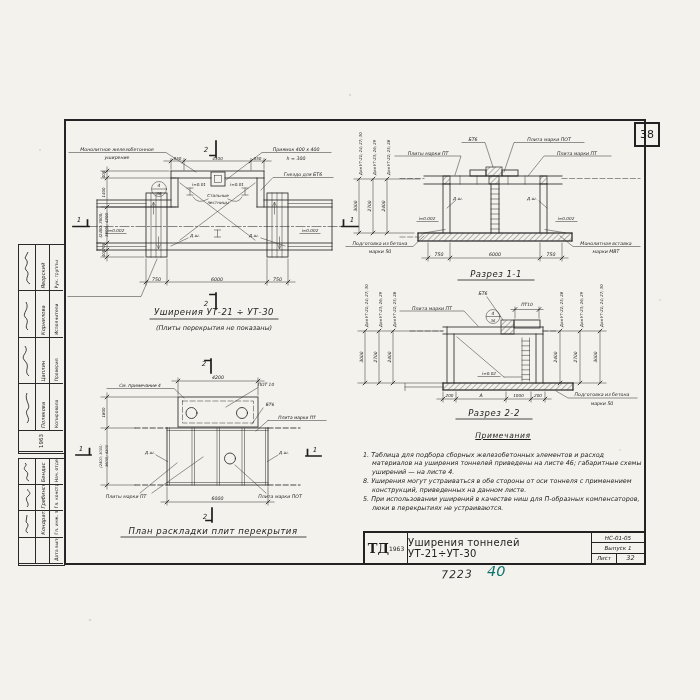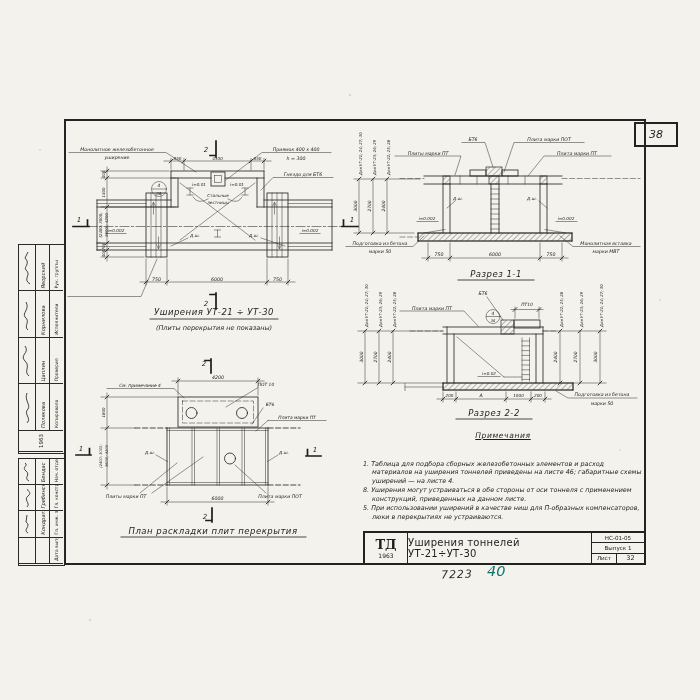--- a/index.html
+++ b/index.html
@@ -15,38 +15,38 @@
   .dsh{stroke-dasharray:5 2.6}
   .cl{stroke-dasharray:9 2.5 2 2.5;stroke-width:.55}
   .hat{fill:url(#h);stroke:#2b2b2b;stroke-width:.7}
   .mid{text-anchor:middle}
   .f36{font-size:3.6px}.f38{font-size:3.9px}.f4{font-size:4.2px}.f42{font-size:4.4px}
   .f45{font-size:4.7px}.f65{font-size:6.5px}.f7{font-size:7px}
   .f85{font-size:8.5px;letter-spacing:.5px}
   .notes{position:absolute;left:363px;top:431px;width:280px;font-size:6.4px;
          font-style:italic;line-height:1.32}
   .notes-title{text-align:center;text-decoration:underline;font-size:7.6px;
-         letter-spacing:.6px;margin-bottom:19px}
+         letter-spacing:.6px;margin-bottom:10px}
   .note-item{padding-left:9px;text-indent:-9px;margin-bottom:1px}
   .tb{position:absolute;left:363px;top:531px;width:283px;height:34px;
       border:2px solid #222;display:flex;box-sizing:border-box}
-  .tb-logo{width:42px;border-right:1.4px solid #222;display:flex;flex-direction:column;
+  .tb-logo{width:42px;border-right:1.4px solid #222;display:flex;flex-direction:row;
       align-items:center;justify-content:center}
   .tb-logo-t{font-family:"DejaVu Serif",serif;font-weight:bold;font-size:13px;line-height:1}
   .tb-logo-y{font-size:6px;margin-top:1px}
   .tb-title{flex:1;display:flex;align-items:center;justify-content:center;
       font-size:10px;letter-spacing:.3px}
   .tb-right{width:52px;border-left:1.4px solid #222;display:flex;flex-direction:column;
-      font-size:5.6px;}
+      font-size:5.6px;font-style:italic}
   .tb-r{flex:1;display:flex;align-items:center;justify-content:center;border-bottom:1px solid #222}
   .tb-r3{flex:1;display:flex}
   .tb-r3l{width:24px;border-right:1px solid #222;display:flex;align-items:center;justify-content:center}
   .tb-r3v{flex:1;display:flex;align-items:center;justify-content:center;font-size:6.5px}
-  .corner{position:absolute;left:634px;top:122px;width:44px;height:25px;border:2px solid #222;
-      display:flex;align-items:center;justify-content:center;font-size:11px;font-style:italic;box-sizing:border-box}
+  .corner{position:absolute;left:634px;top:122px;width:26px;height:25px;border:2px solid #222;
+      display:flex;align-items:center;justify-content:center;font-size:11px;box-sizing:border-box}
   .f-code{position:absolute;left:441px;top:568px;font-size:11px;font-style:italic;
       color:#2a2a2a;transform:rotate(-2deg);letter-spacing:1px}
   .f-page{position:absolute;left:487px;top:563px;font-size:14.5px;font-style:italic;color:#0f766e}
   .stamp{position:absolute;border:1.4px solid #2a2a2a;box-sizing:border-box;overflow:hidden}
   .stamp-rot{transform-origin:0 0;transform:rotate(-90deg) translateX(-100%);
       display:flex;flex-direction:row-reverse}
   .scell{flex:1;border-left:1px solid #2a2a2a;box-sizing:border-box;display:flex;
       flex-direction:column;height:100%;overflow:hidden}
   .ssig{height:16px;border-bottom:.7px solid #2a2a2a;display:flex;align-items:center;justify-content:center}
   .sname{height:13px;border-bottom:.7px solid #2a2a2a;display:flex;align-items:center;

